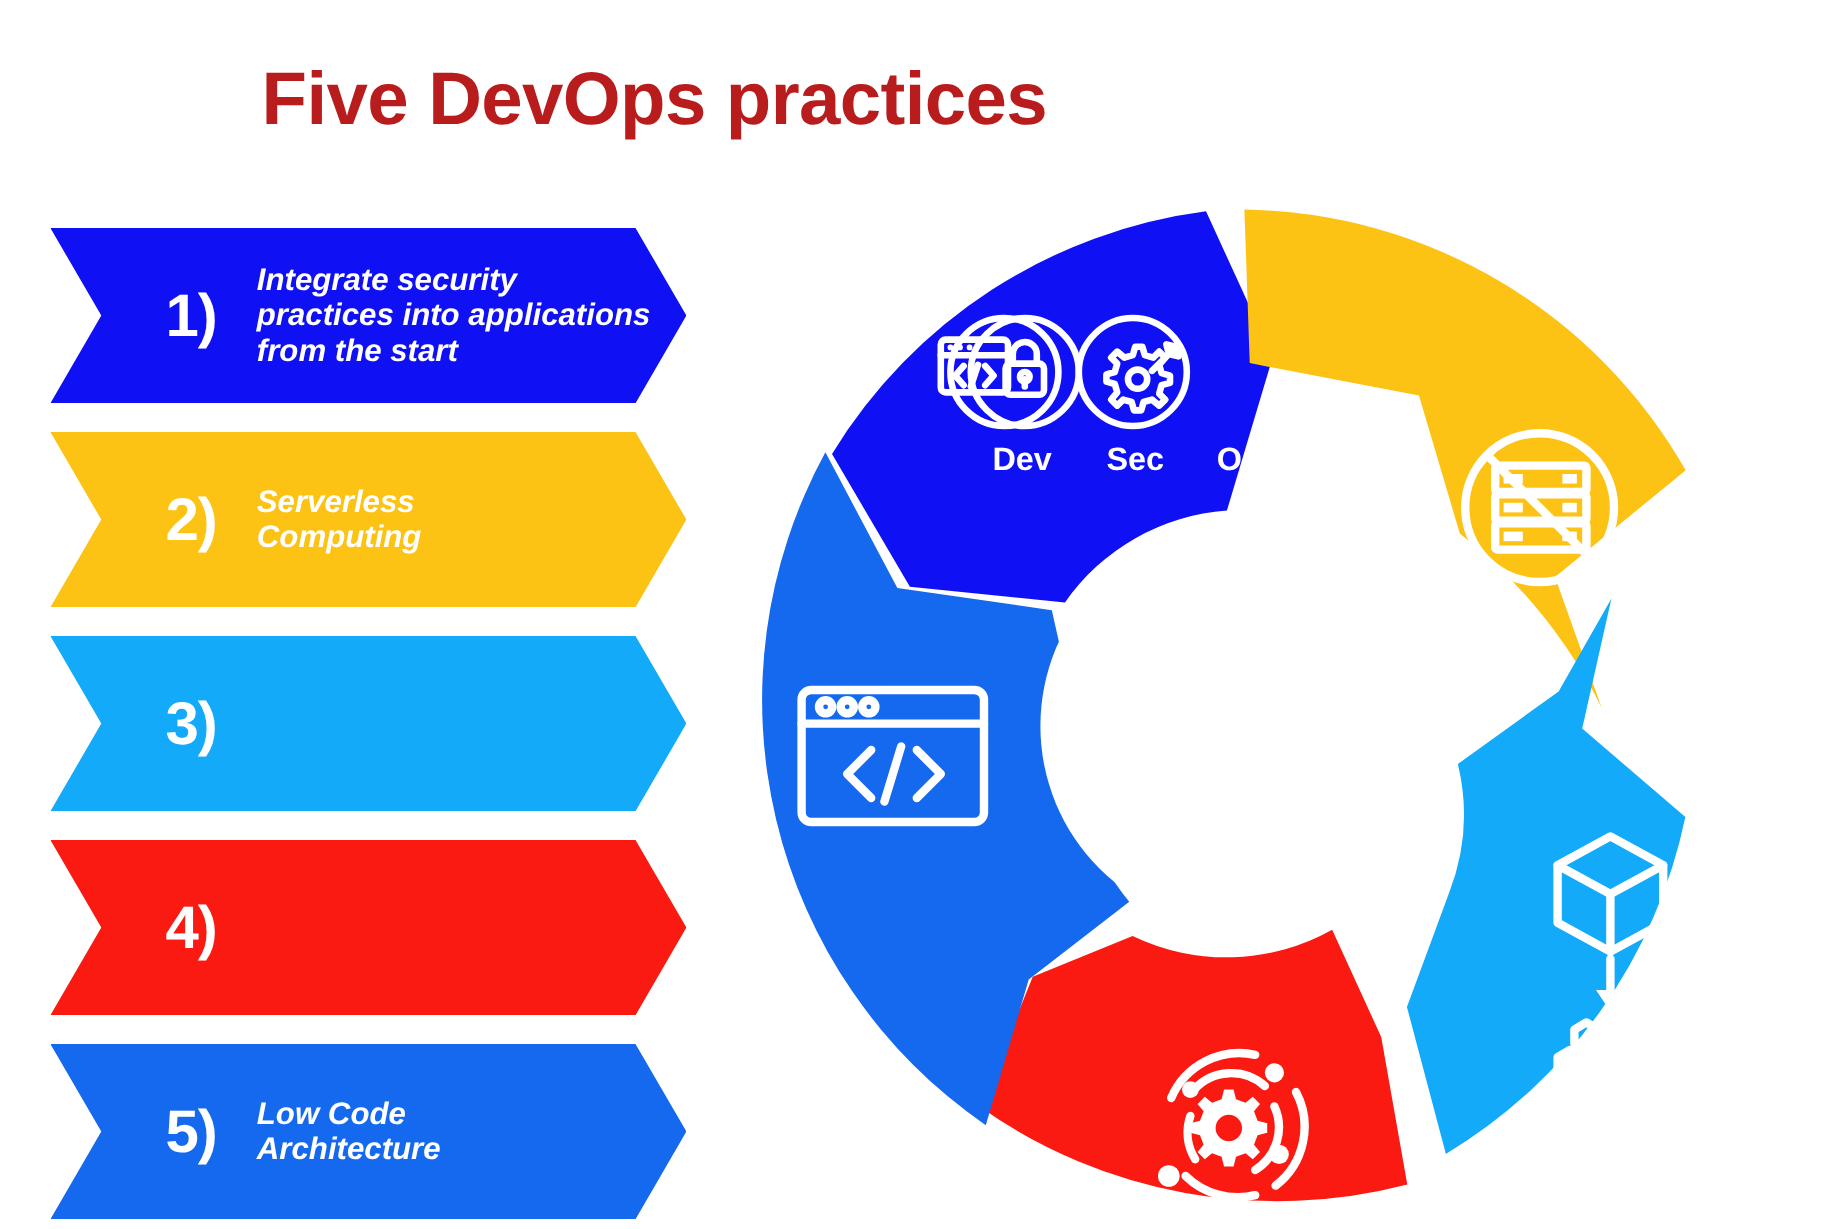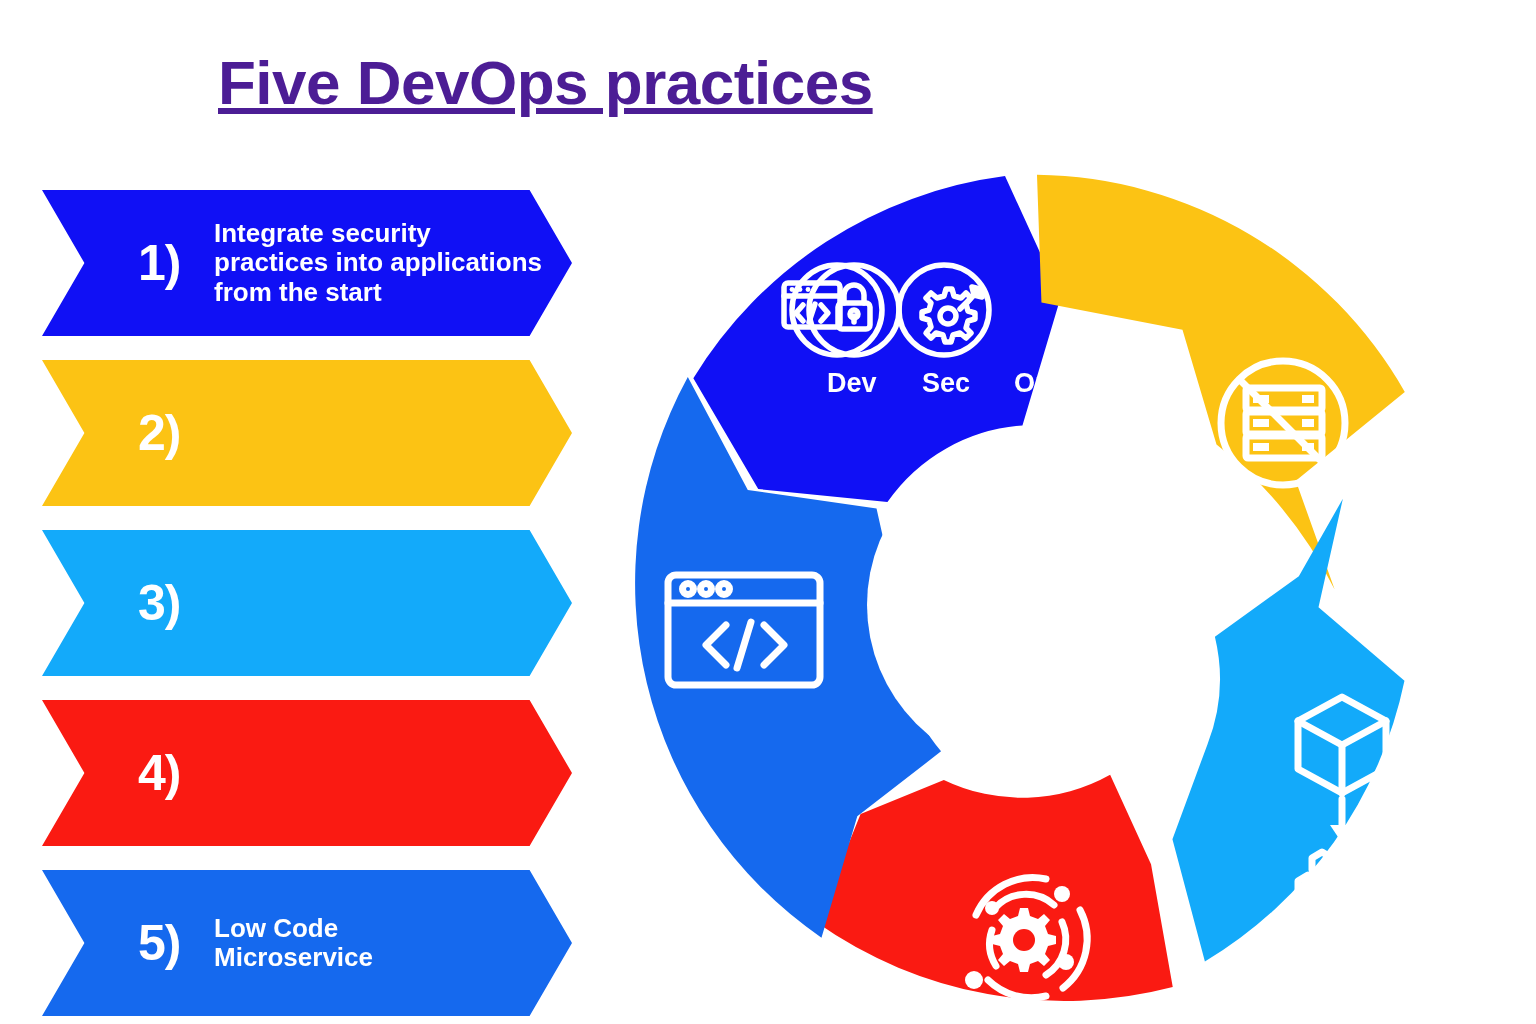--- a/index.html
+++ b/index.html
@@ -17,24 +17,23 @@
   }
 
   
   #page-title {
     position: absolute;
     left: 218px;
     top: 52px;
     font-size: 62px;
     font-weight: 700;
     letter-spacing: -0.5px;
-    color: #4c1d95;
+    color: #b91c1c;
     white-space: nowrap;
     line-height: 1;
-    text-decoration: underline;
   }
 
   
   #banner-list {
     position: absolute;
     left: 42px;
     top: 190px;
     width: 530px;
   }
   .banner {
@@ -63,20 +62,21 @@
     flex: none;
     letter-spacing: -1px;
   }
   .banner-label {
     font-size: 26px;
     font-weight: 700;
     color: #ffffff;
     line-height: 1.12;
     white-space: pre-line;
     padding-right: 26px;
+    font-style: italic;
   }
 
   
   #wheel {
     position: absolute;
     left: 600px;
     top: 170px;
     width: 870px;
     height: 870px;
   }
@@ -116,34 +116,36 @@
 
   <div class="banner" style="background:#1010f5;">
     <span class="banner-number">1)</span>
     <span class="banner-label">Integrate security
 practices into applications
 from the start</span>
   </div>
 
   <div class="banner" style="background:#fcc314;">
     <span class="banner-number">2)</span>
+    <span class="banner-label">Serverless
+Computing</span>
   </div>
 
   <div class="banner" style="background:#13aafa;">
     <span class="banner-number">3)</span>
   </div>
 
   <div class="banner" style="background:#fa1a12;">
     <span class="banner-number">4)</span>
   </div>
 
   <div class="banner" style="background:#1569ee;">
     <span class="banner-number">5)</span>
     <span class="banner-label">Low Code
-Microservice</span>
+Architecture</span>
   </div>
 
 </div>
 
 <div id="wheel">
 <svg viewBox="0 0 870 870" xmlns="http://www.w3.org/2000/svg">
 
   <g>
     <path d="M 435 5
              L 482 130

